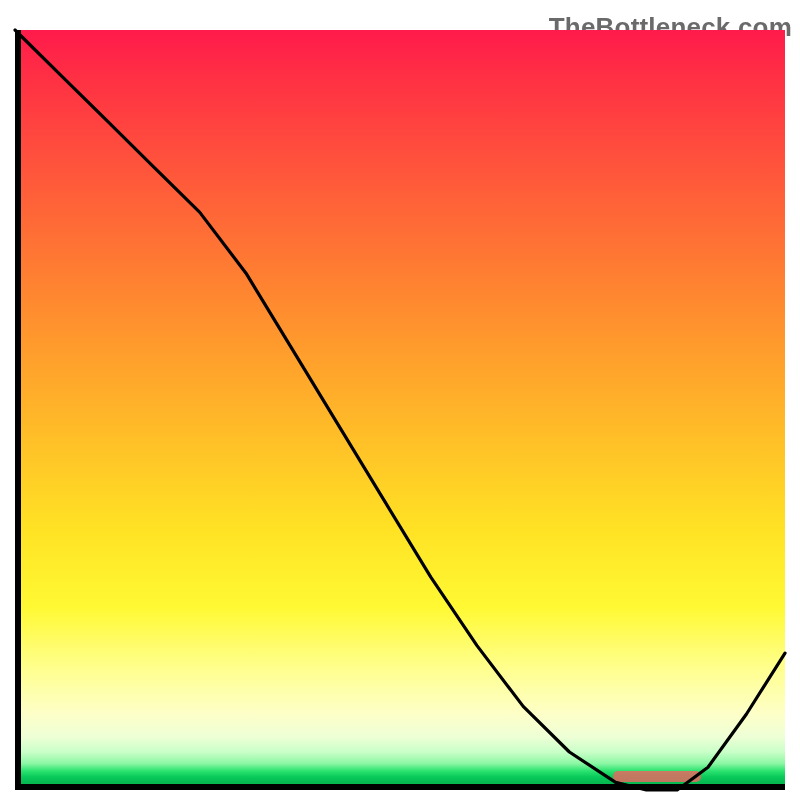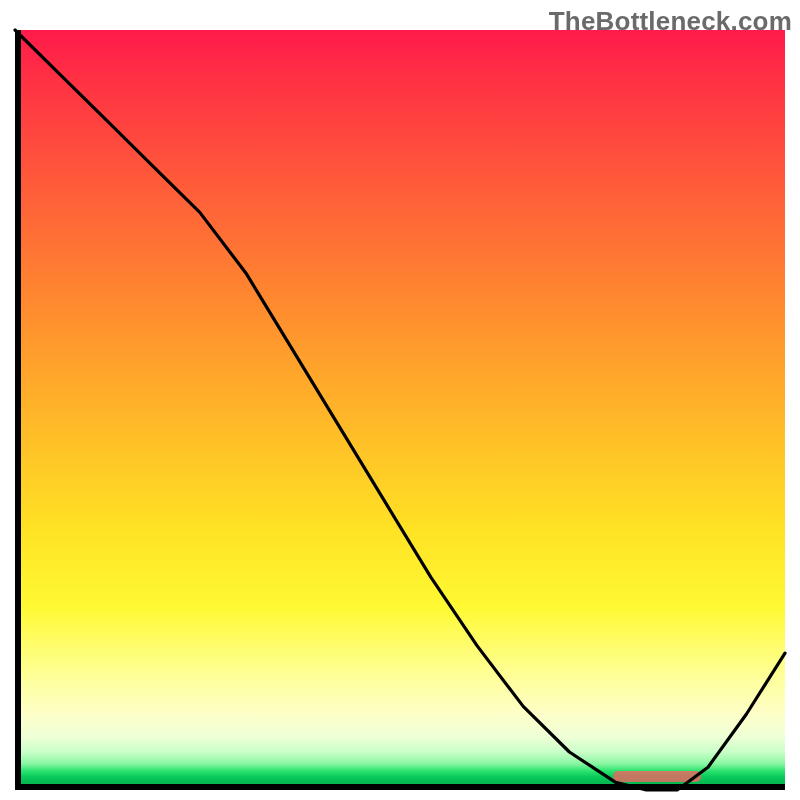--- a/index.html
+++ b/index.html
@@ -10,21 +10,21 @@
     background: #ffffff;
     overflow: hidden;
   }
   .stage {
     position: relative;
     width: 800px;
     height: 800px;
   }
   .watermark {
     position: absolute;
-    top: 6px;
+    top: 12px;
     right: 8px;
     font-family: Arial, Helvetica, sans-serif;
     font-size: 26px;
     font-weight: 600;
     color: #6a6a6a;
     letter-spacing: 0.2px;
     user-select: none;
   }
   .plot-wrap {
     position: absolute;

